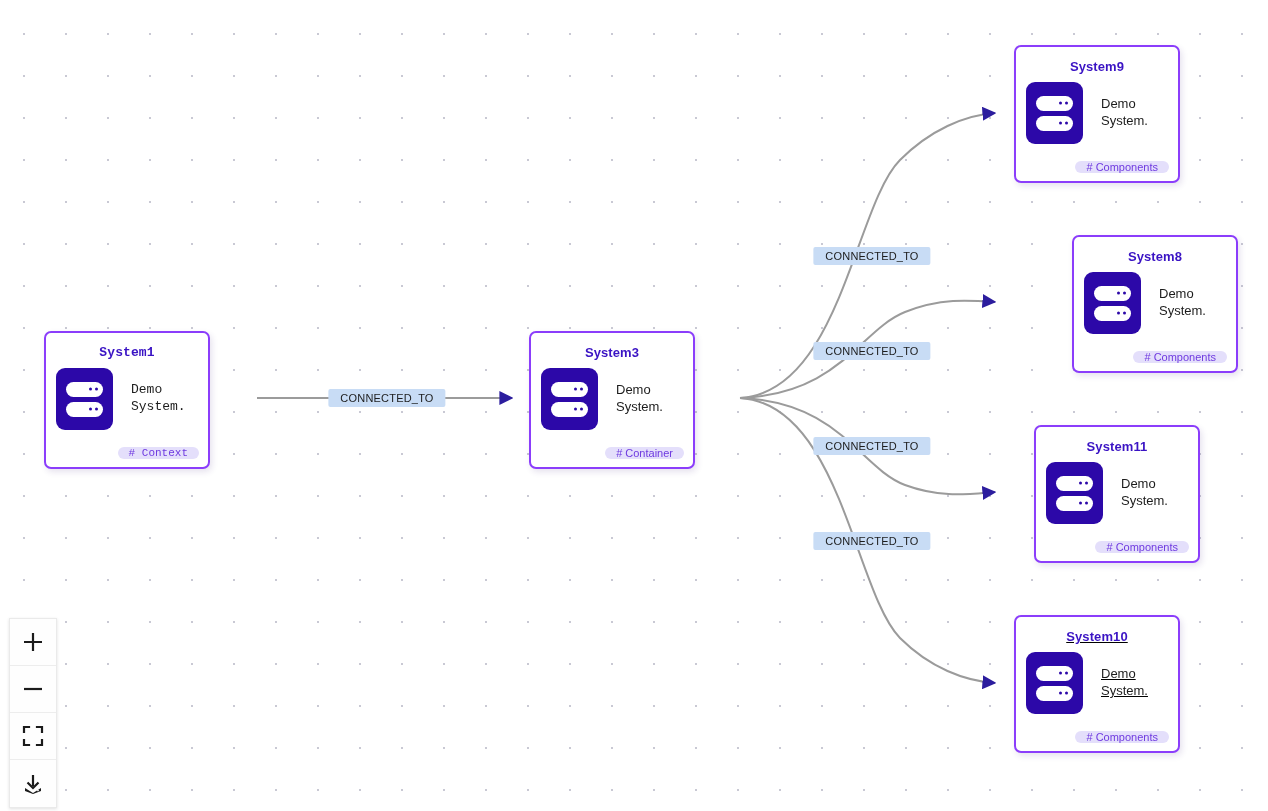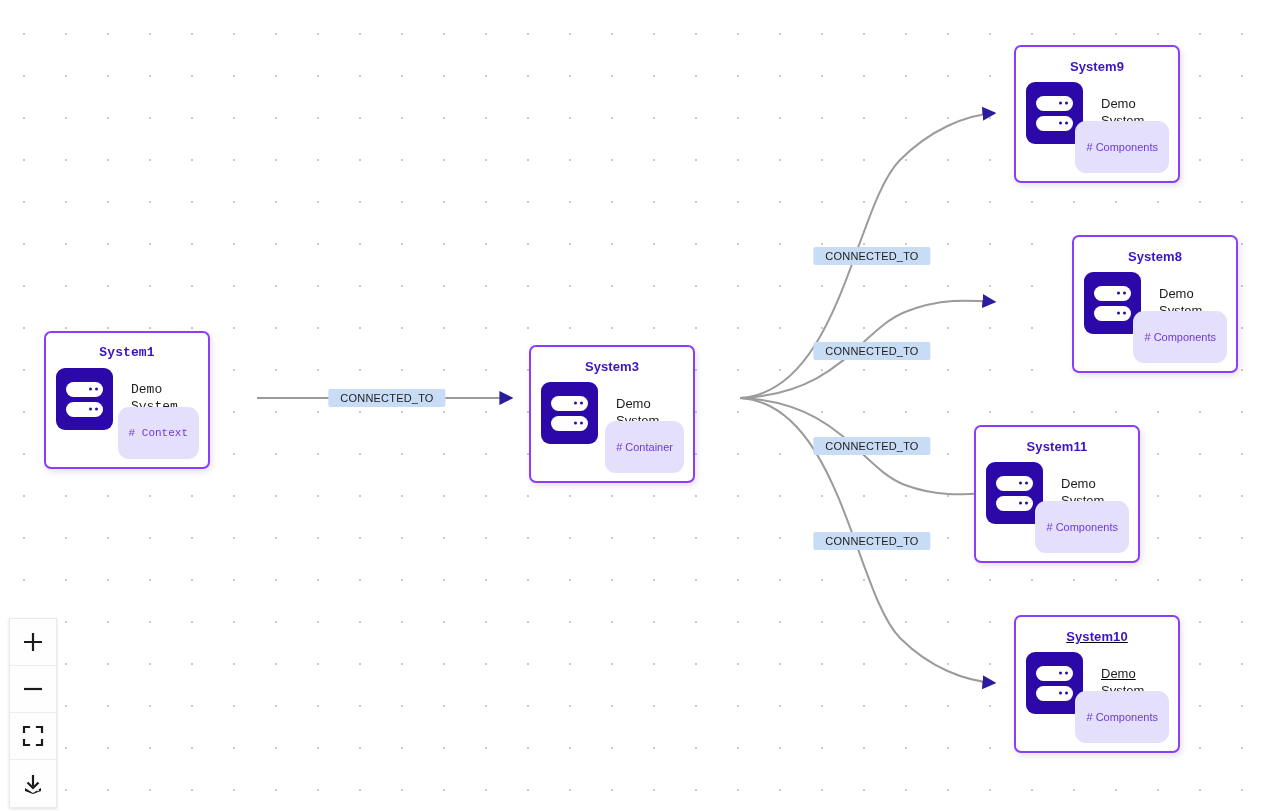--- a/index.html
+++ b/index.html
@@ -94,21 +94,21 @@
     margin-left: 7px;
   }
   .node-badge {
     position: absolute;
     right: 9px;
     bottom: 8px;
     background: #e4dffb;
     color: #6f3ae0;
     font-size: 11px;
     border-radius: 11px;
-    padding: 20px 11px;
+    padding: 0 11px;
     white-space: nowrap;
     margin-left: 13px;
   }
 
   
   .edge-label {
     position: absolute;
     background: #c8dcf5;
     color: #1c1c1c;
     font-size: 11px;
@@ -183,21 +183,21 @@
     <div class="node-body">
       <div class="node-icon">
         <div class="icon-bar"></div>
           <div class="icon-bar"></div>
       </div>
       <div class="node-desc">Demo System.</div>
     </div>
     <div class="node-badge"># Context</div>
   </div>
 
-  <div class="node" style="left:529px; top:345px;">
+  <div class="node" style="left:529px; top:331px;">
     <div class="node-title">System3</div>
     <div class="node-body">
       <div class="node-icon">
         <div class="icon-bar"></div>
           <div class="icon-bar"></div>
       </div>
       <div class="node-desc">Demo System.</div>
     </div>
     <div class="node-badge"># Container</div>
   </div>
@@ -219,21 +219,21 @@
     <div class="node-body">
       <div class="node-icon">
         <div class="icon-bar"></div>
           <div class="icon-bar"></div>
       </div>
       <div class="node-desc">Demo System.</div>
     </div>
     <div class="node-badge"># Components</div>
   </div>
 
-  <div class="node" style="left:974px; top:425px;">
+  <div class="node" style="left:1034px; top:425px;">
     <div class="node-title">System11</div>
     <div class="node-body">
       <div class="node-icon">
         <div class="icon-bar"></div>
           <div class="icon-bar"></div>
       </div>
       <div class="node-desc">Demo System.</div>
     </div>
     <div class="node-badge"># Components</div>
   </div>

